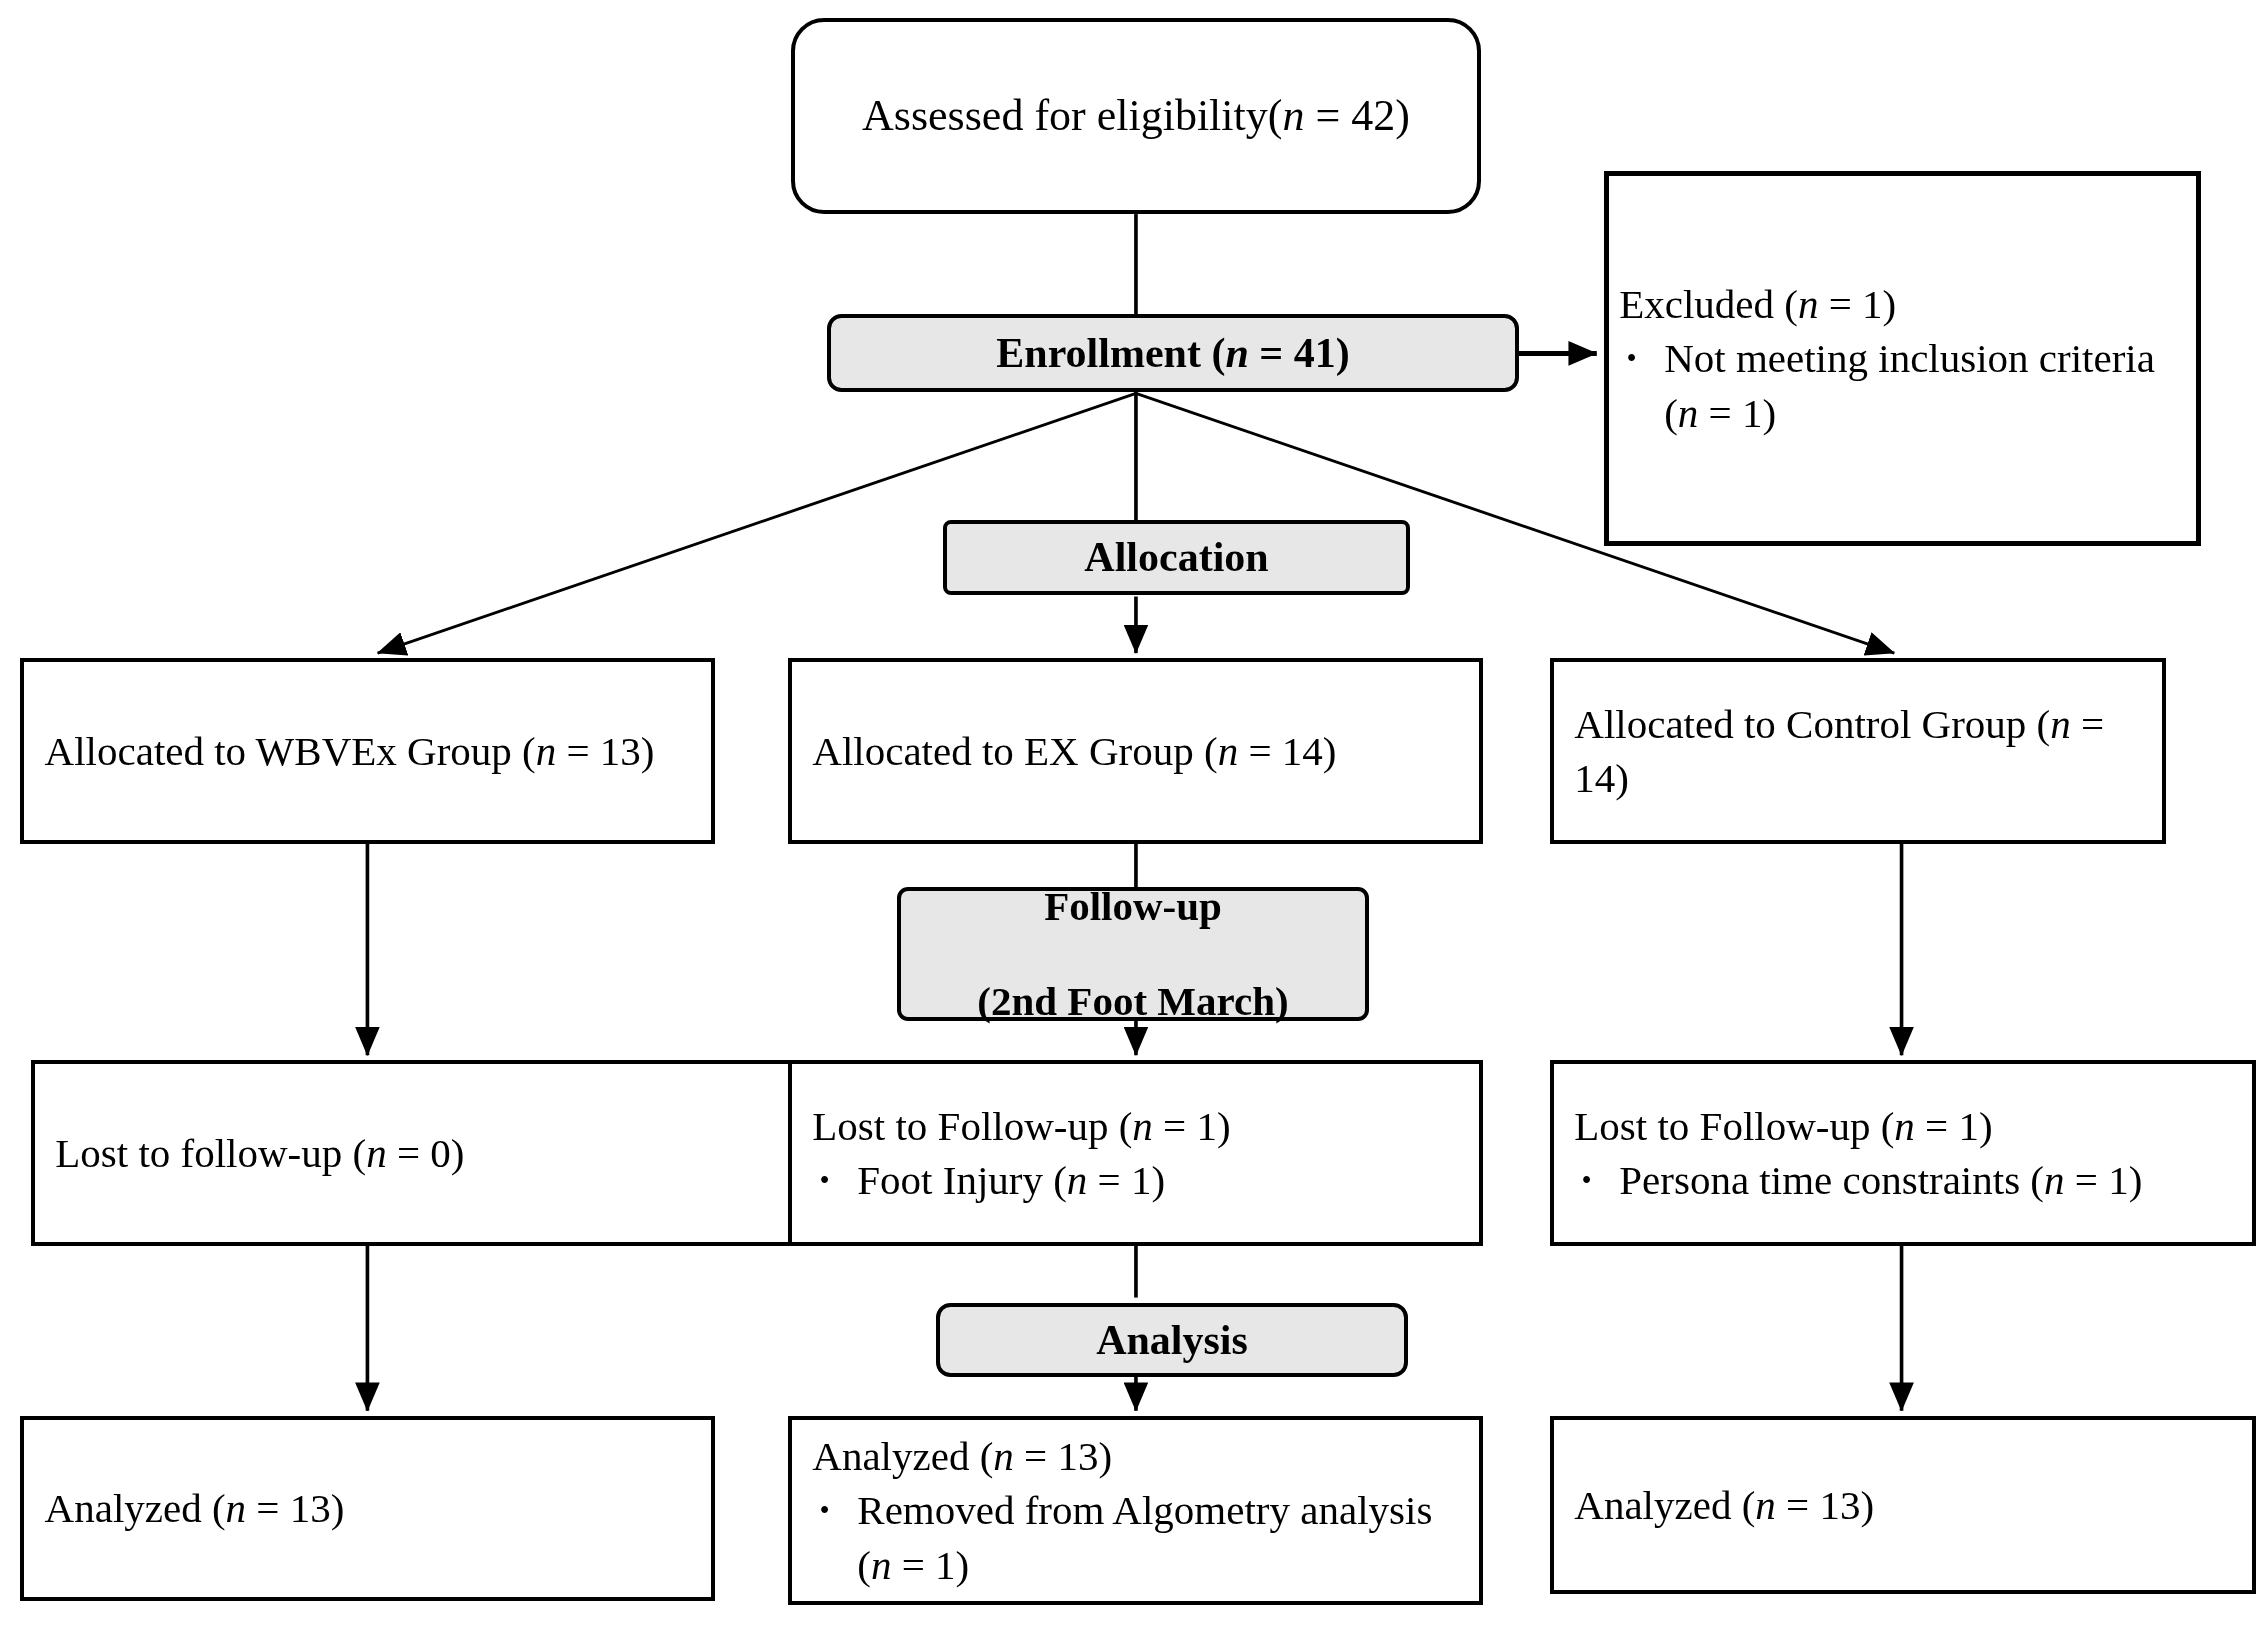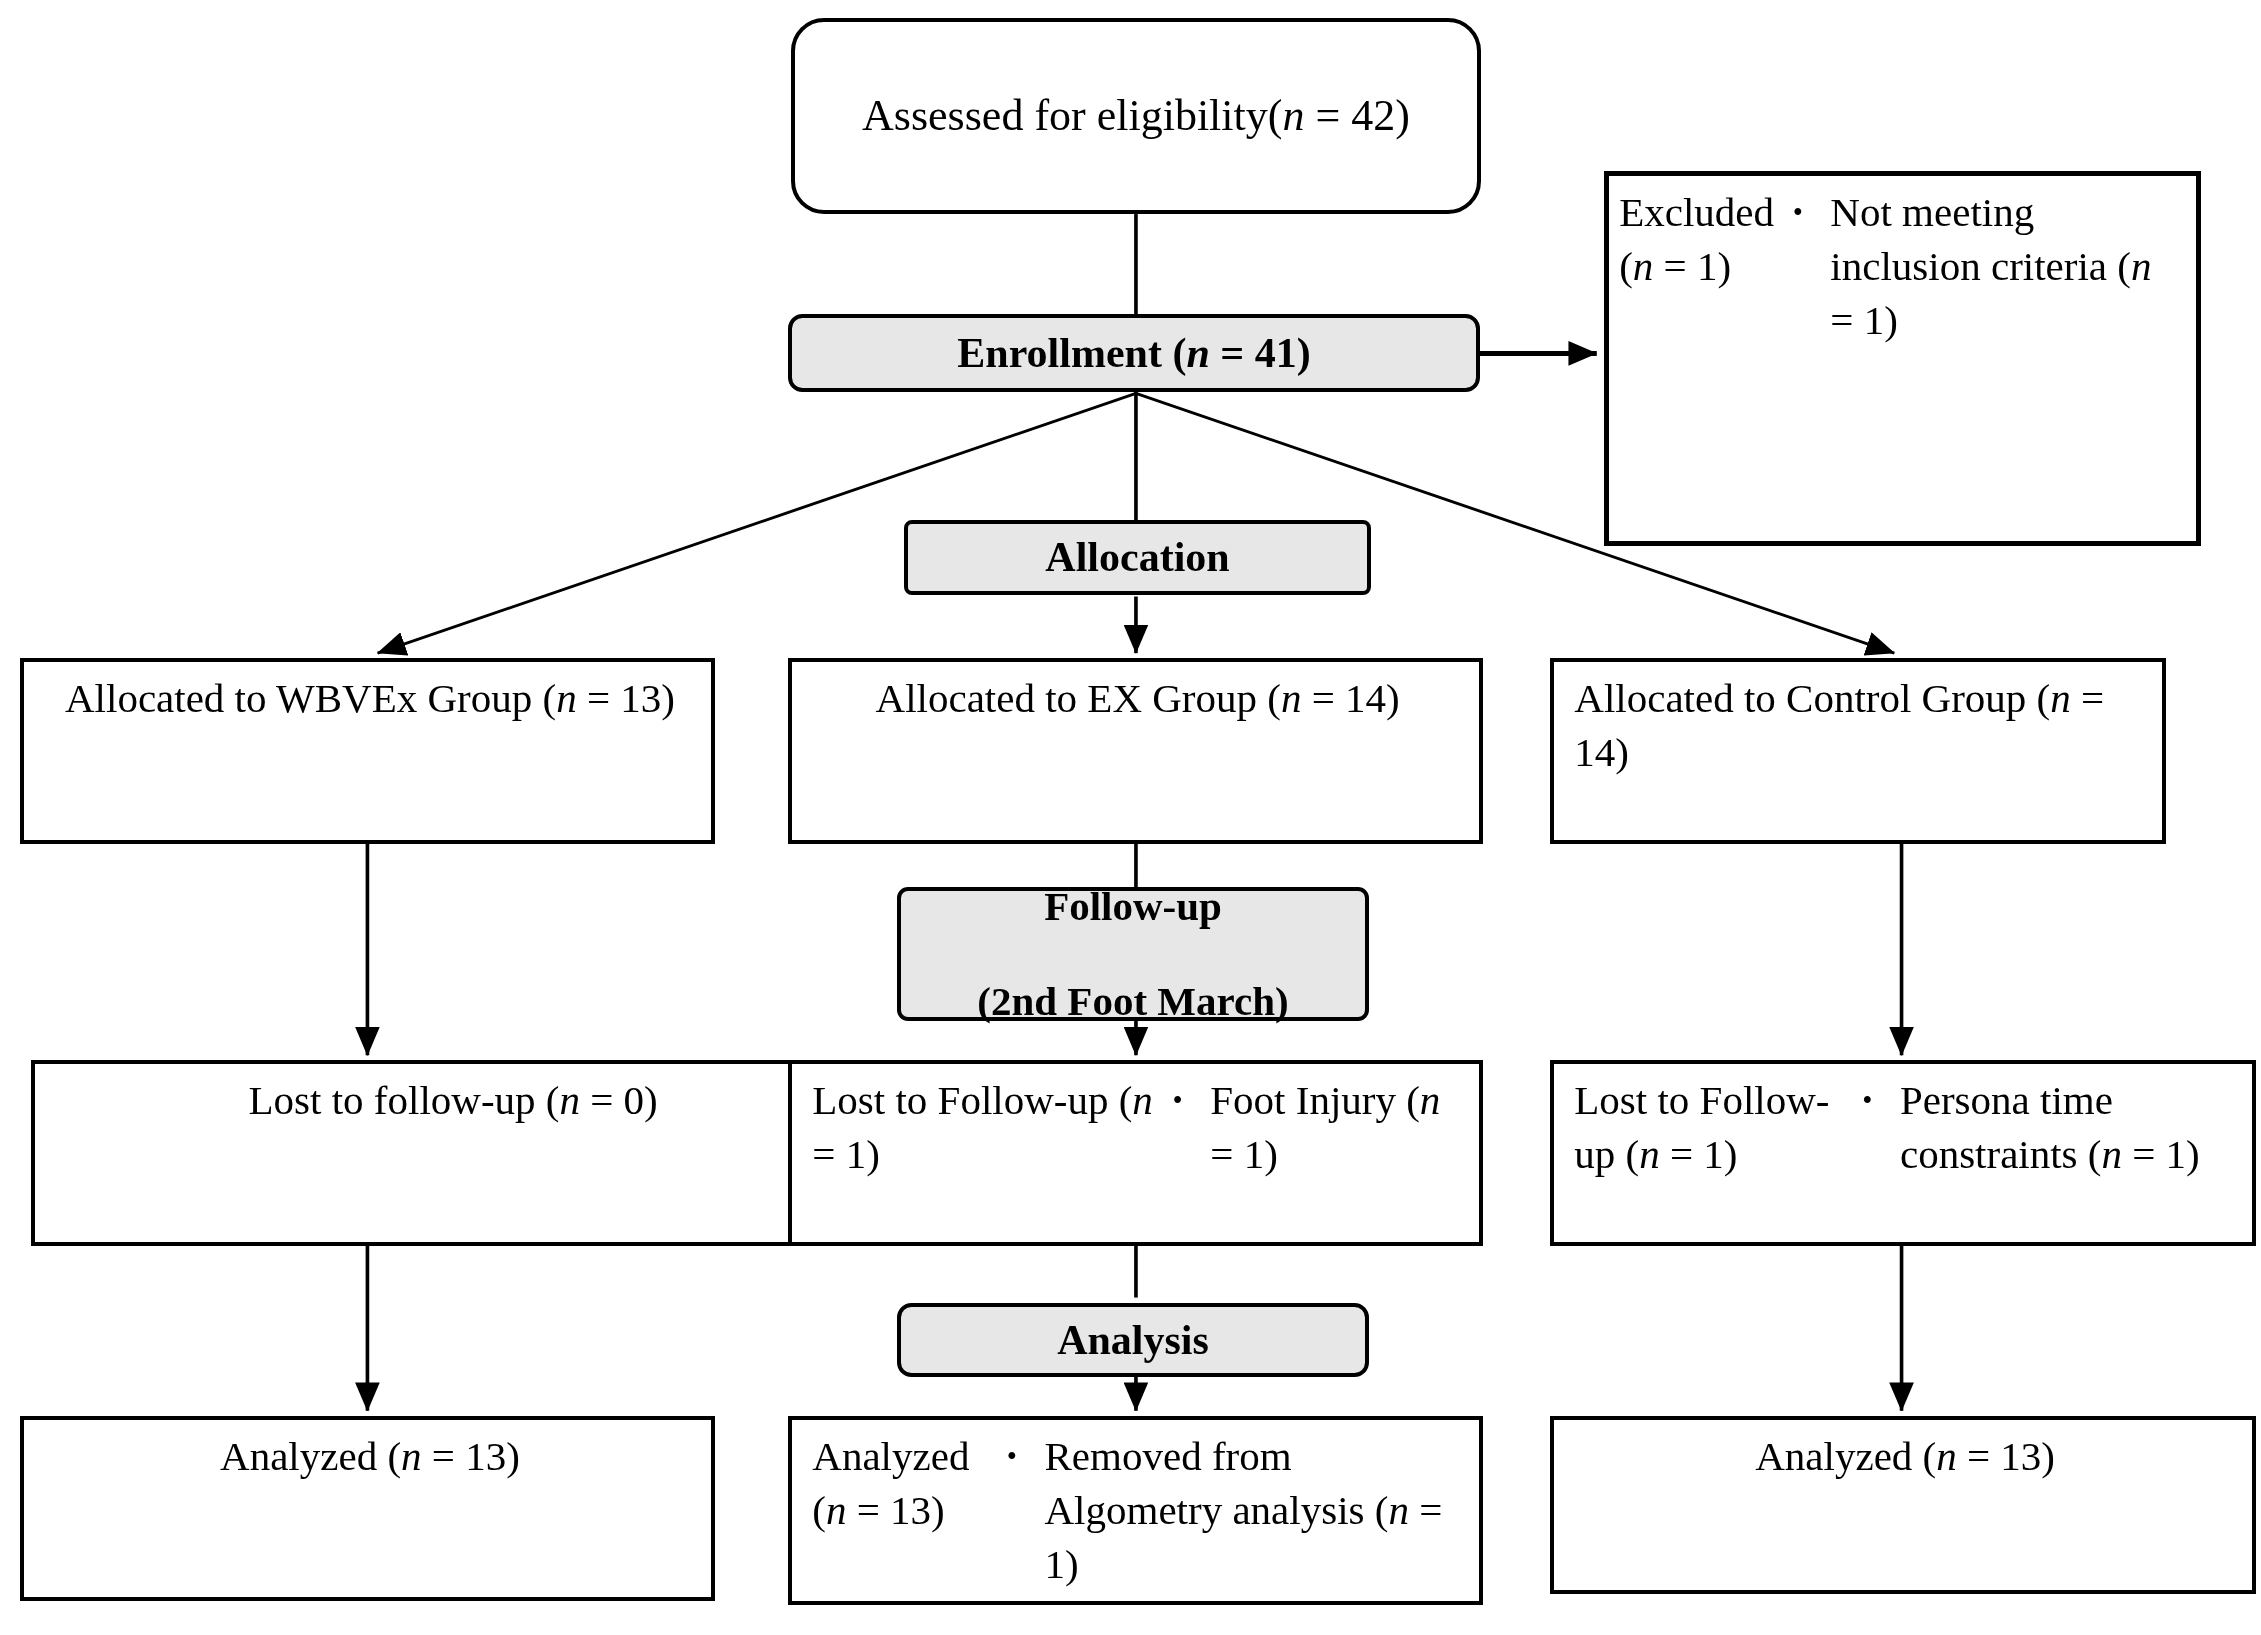--- a/index.html
+++ b/index.html
@@ -30,29 +30,29 @@
   .stage{
     background:var(--stage-fill);
     display:flex;flex-direction:column;
     align-items:center;justify-content:center;
     text-align:center;
     font-weight:bold;
     font-size:42px;line-height:1.25;
   }
   .round-lg{border-radius:33px;}
   .round-md{border-radius:11px;gap:44px;}
-  .round-sm{border-radius:14.5px;}
+  .round-sm{border-radius:14.5px;margin-left:39px;}
   .assessed{
     display:flex;flex-direction:row;
     align-items:center;justify-content:center;
     text-align:center;
     font-size:44px;line-height:1.45;
   }
   .content{
-    display:flex;justify-content:center;
+    display:flex;flex-direction:column;justify-content:center;
     font-size:41px;line-height:1.32;
     padding:8.7px 16px 8.7px 20.3px;
   }
   .content.pad-tight{padding-left:10.2px;}
   .bullet-row{display:flex;align-items:flex-start;}
   .bullet-marker{
     flex:0 0 45px;
     font-size:29px;
     line-height:54px;
     padding-left:7.3px;

